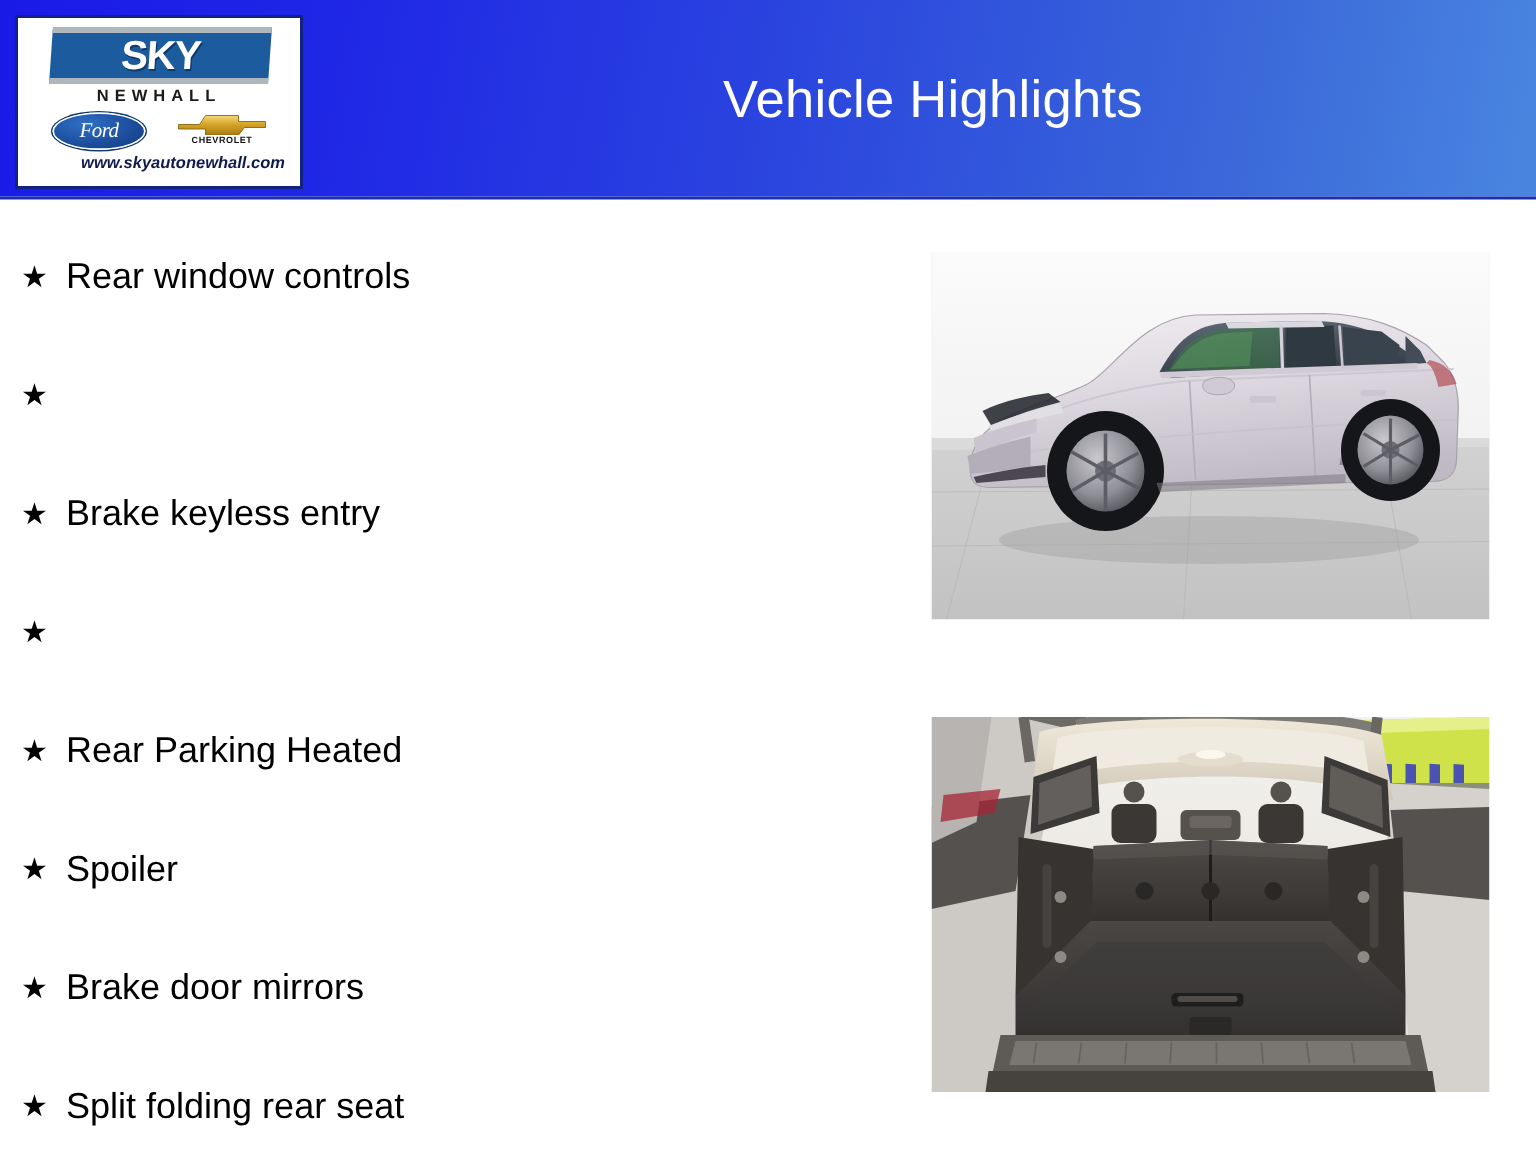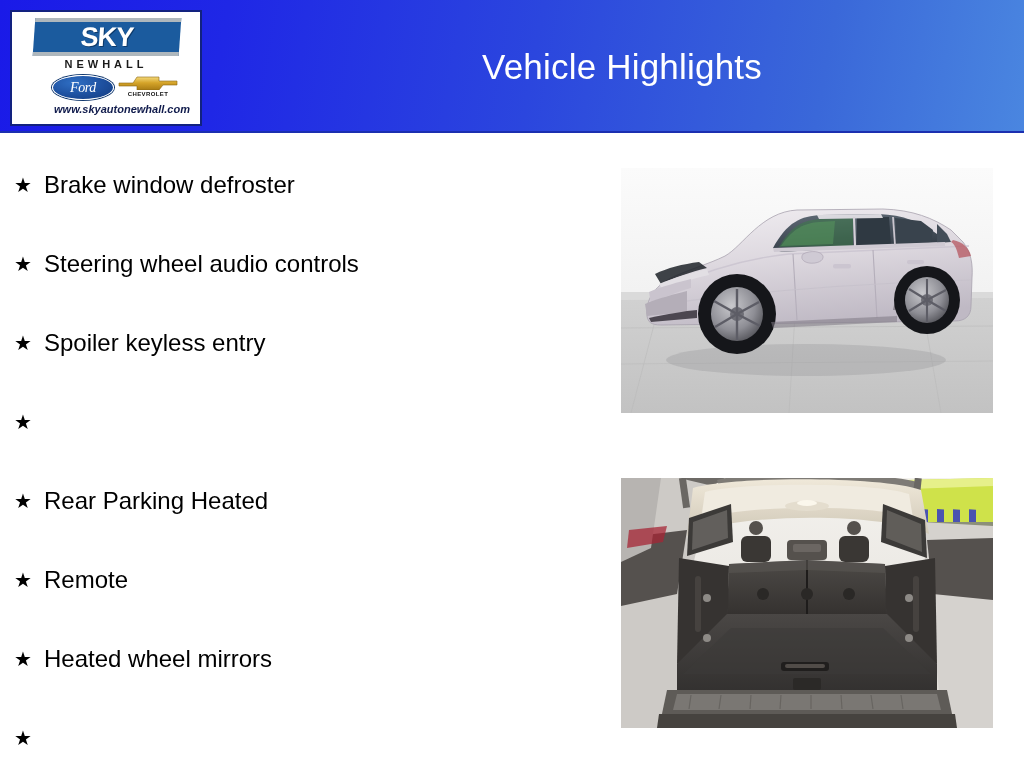--- a/index.html
+++ b/index.html
@@ -78,21 +78,21 @@
     font-weight: bold;
     letter-spacing: 4px;
   }
   .brand-row {
     position: absolute;
     left: 0; top: 62px;
     width: 188px; height: 28px;
   }
   .ford-badge {
     position: absolute;
-    left: 40px; top: 1px;
+    left: 23px; top: 1px;
     width: 62px; height: 25px;
     background: radial-gradient(ellipse at 35% 30%, #2f6fc4 0%, #1d4f9e 55%, #123a7d 100%);
     border-radius: 50%;
     border: 1.5px solid #ffffff;
     box-shadow: 0 0 0 1px #12396f;
   }
   .ford-badge span {
     position: absolute;
     left: 0; top: 0; width: 100%; height: 100%;
     display: flex; align-items: center; justify-content: center;
@@ -197,47 +197,47 @@
       <div class="chevy-text">CHEVROLET</div>
     </div>
 
     <div class="url-text">www.skyautonewhall.com</div>
   </div>
 </div>
 
 <div class="features">
   <div class="feature-row">
     <span class="bullet-star">★</span>
-    <span class="feature-label">Brake window defroster</span>
-  </div>
-  <div class="feature-row">
-    <span class="bullet-star">★</span>
-    <span class="feature-label">Steering wheel audio controls</span>
-  </div>
-  <div class="feature-row">
-    <span class="bullet-star">★</span>
-    <span class="feature-label">Spoiler keyless entry</span>
+    <span class="feature-label">Rear window controls</span>
+  </div>
+  <div class="feature-row">
+    <span class="bullet-star">★</span>
+  </div>
+  <div class="feature-row">
+    <span class="bullet-star">★</span>
+    <span class="feature-label">Brake keyless entry</span>
   </div>
   <div class="feature-row">
     <span class="bullet-star">★</span>
   </div>
   <div class="feature-row">
     <span class="bullet-star">★</span>
     <span class="feature-label">Rear Parking Heated</span>
   </div>
   <div class="feature-row">
     <span class="bullet-star">★</span>
-    <span class="feature-label">Remote</span>
-  </div>
-  <div class="feature-row">
-    <span class="bullet-star">★</span>
-    <span class="feature-label">Heated wheel mirrors</span>
-  </div>
-  <div class="feature-row">
-    <span class="bullet-star">★</span>
+    <span class="feature-label">Spoiler</span>
+  </div>
+  <div class="feature-row">
+    <span class="bullet-star">★</span>
+    <span class="feature-label">Brake door mirrors</span>
+  </div>
+  <div class="feature-row">
+    <span class="bullet-star">★</span>
+    <span class="feature-label">Split folding rear seat</span>
   </div>
 </div>
 
 <div class="photo" id="photo-exterior">
   <svg viewBox="0 0 372 245" xmlns="http://www.w3.org/2000/svg">
     <defs>
       <linearGradient id="bg1" x1="0" y1="0" x2="0" y2="1">
         <stop offset="0%" stop-color="#fbfbfb"></stop>
         <stop offset="100%" stop-color="#e9e9e9"></stop>
       </linearGradient>

